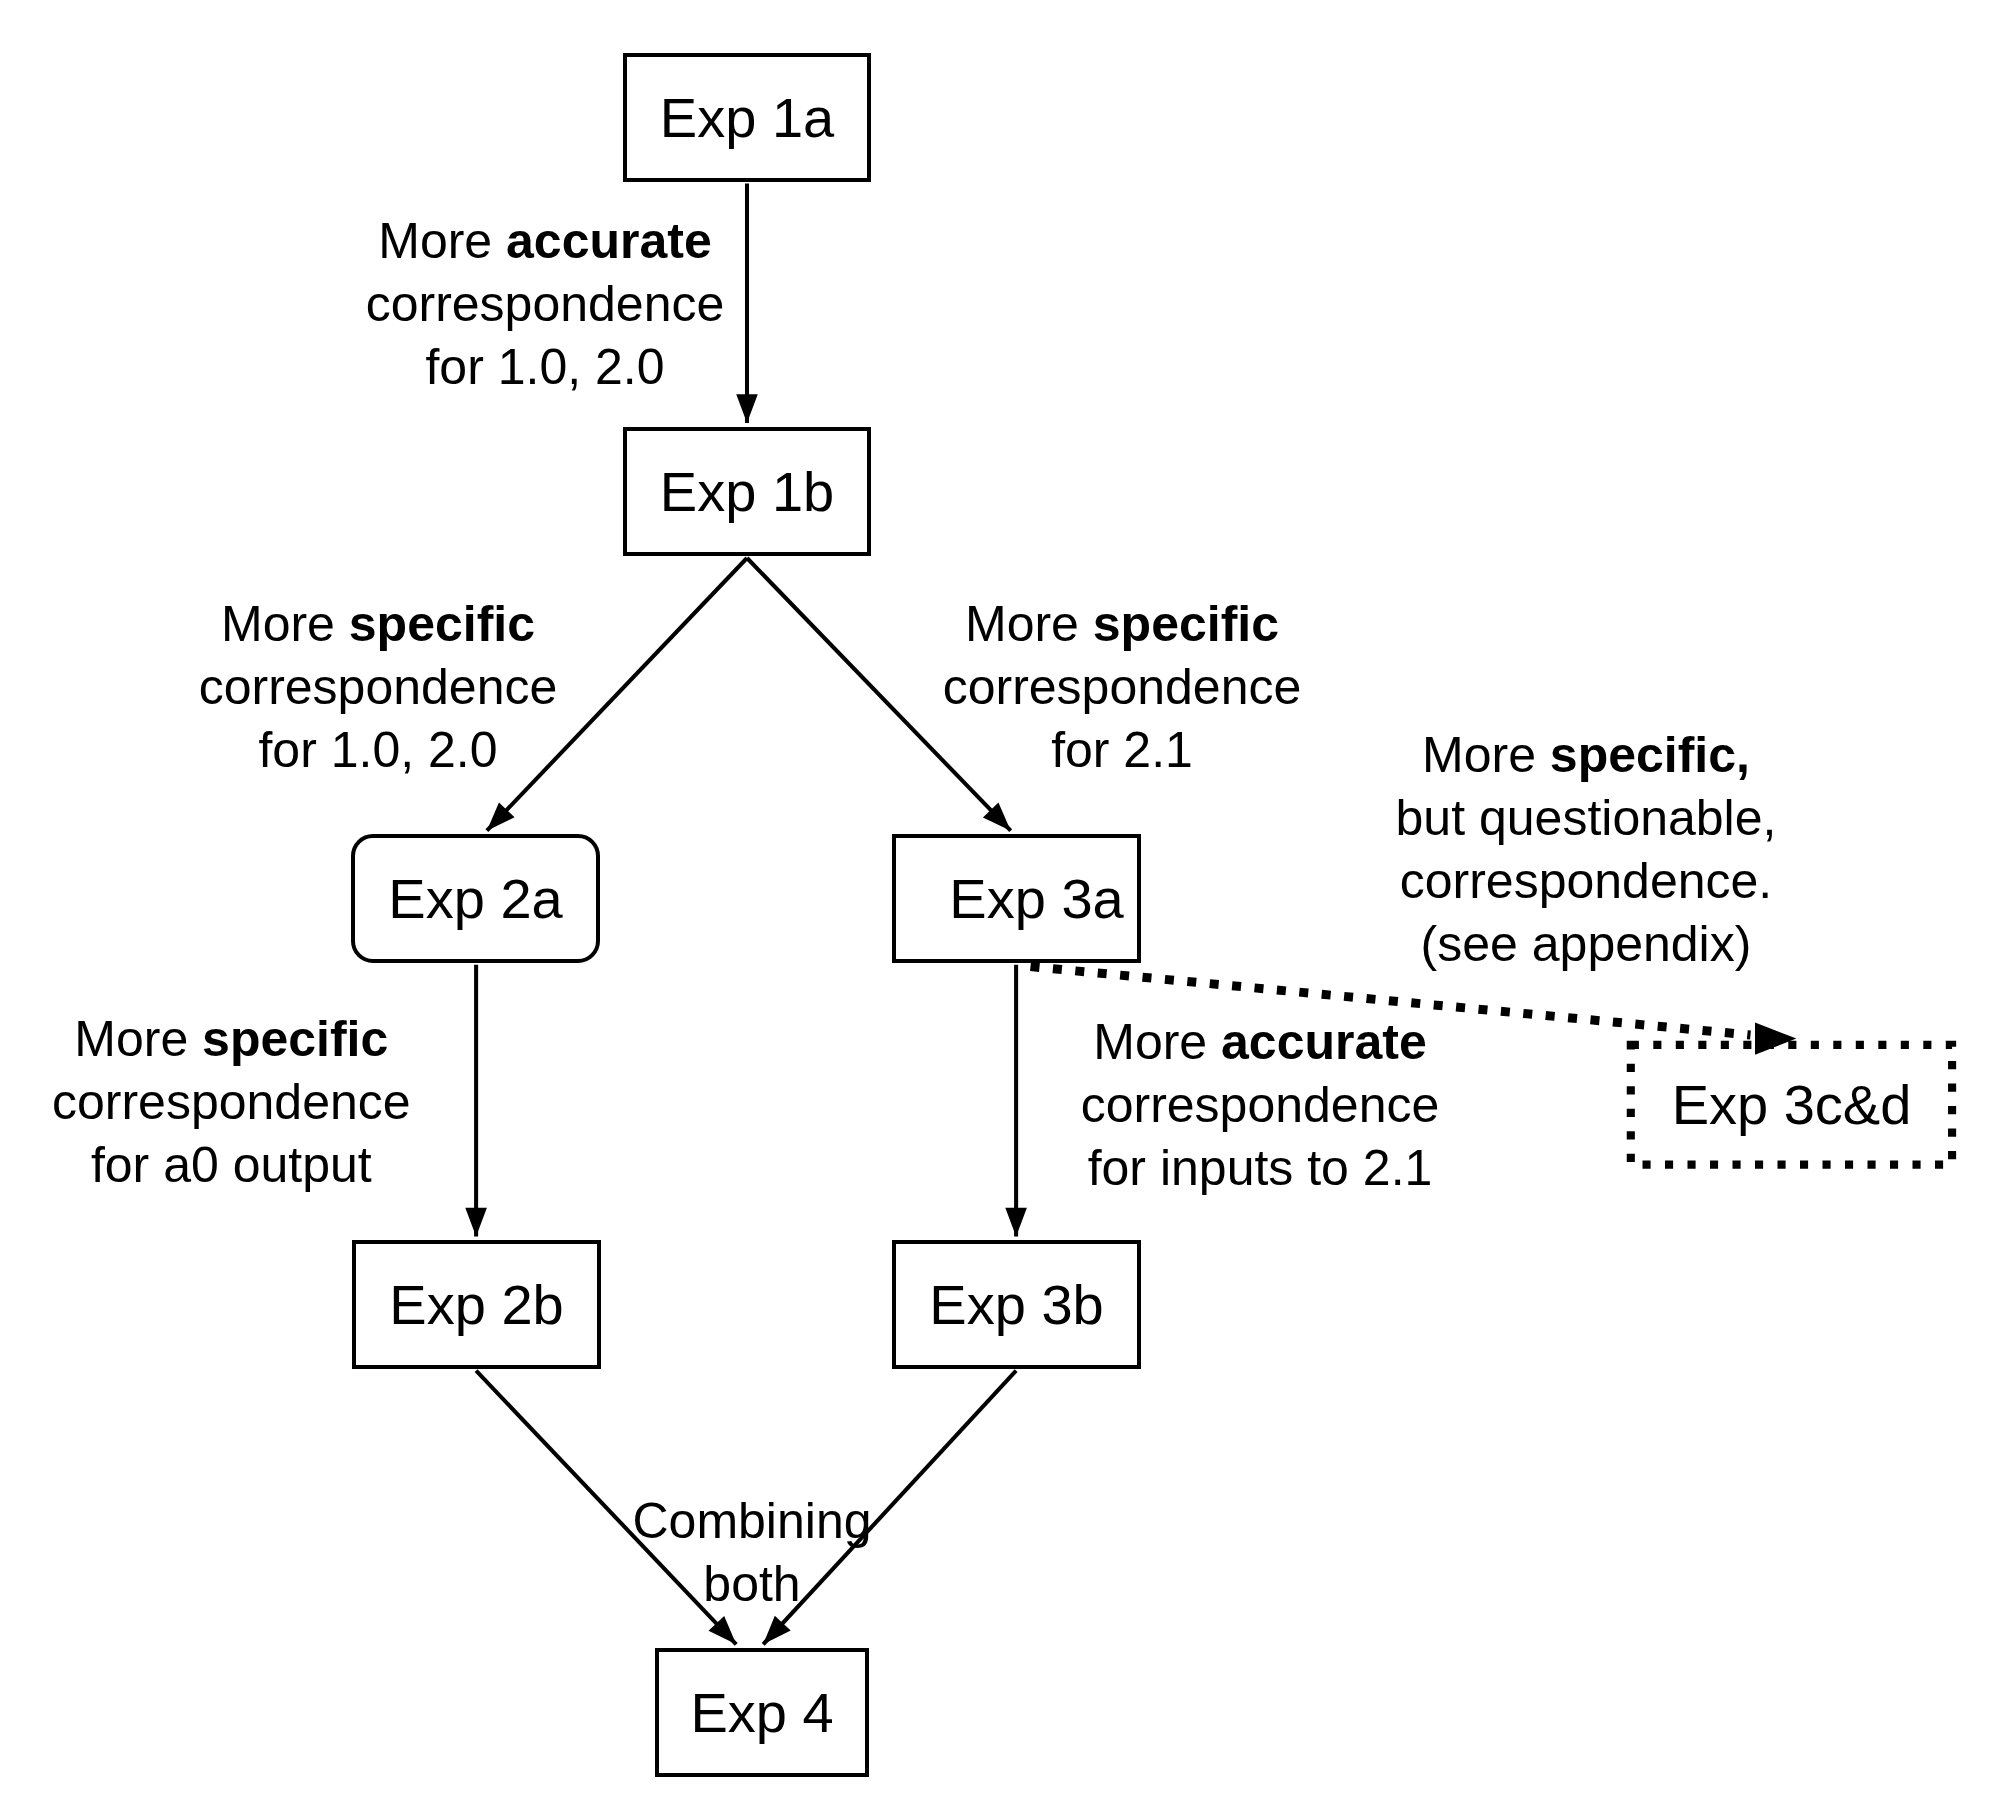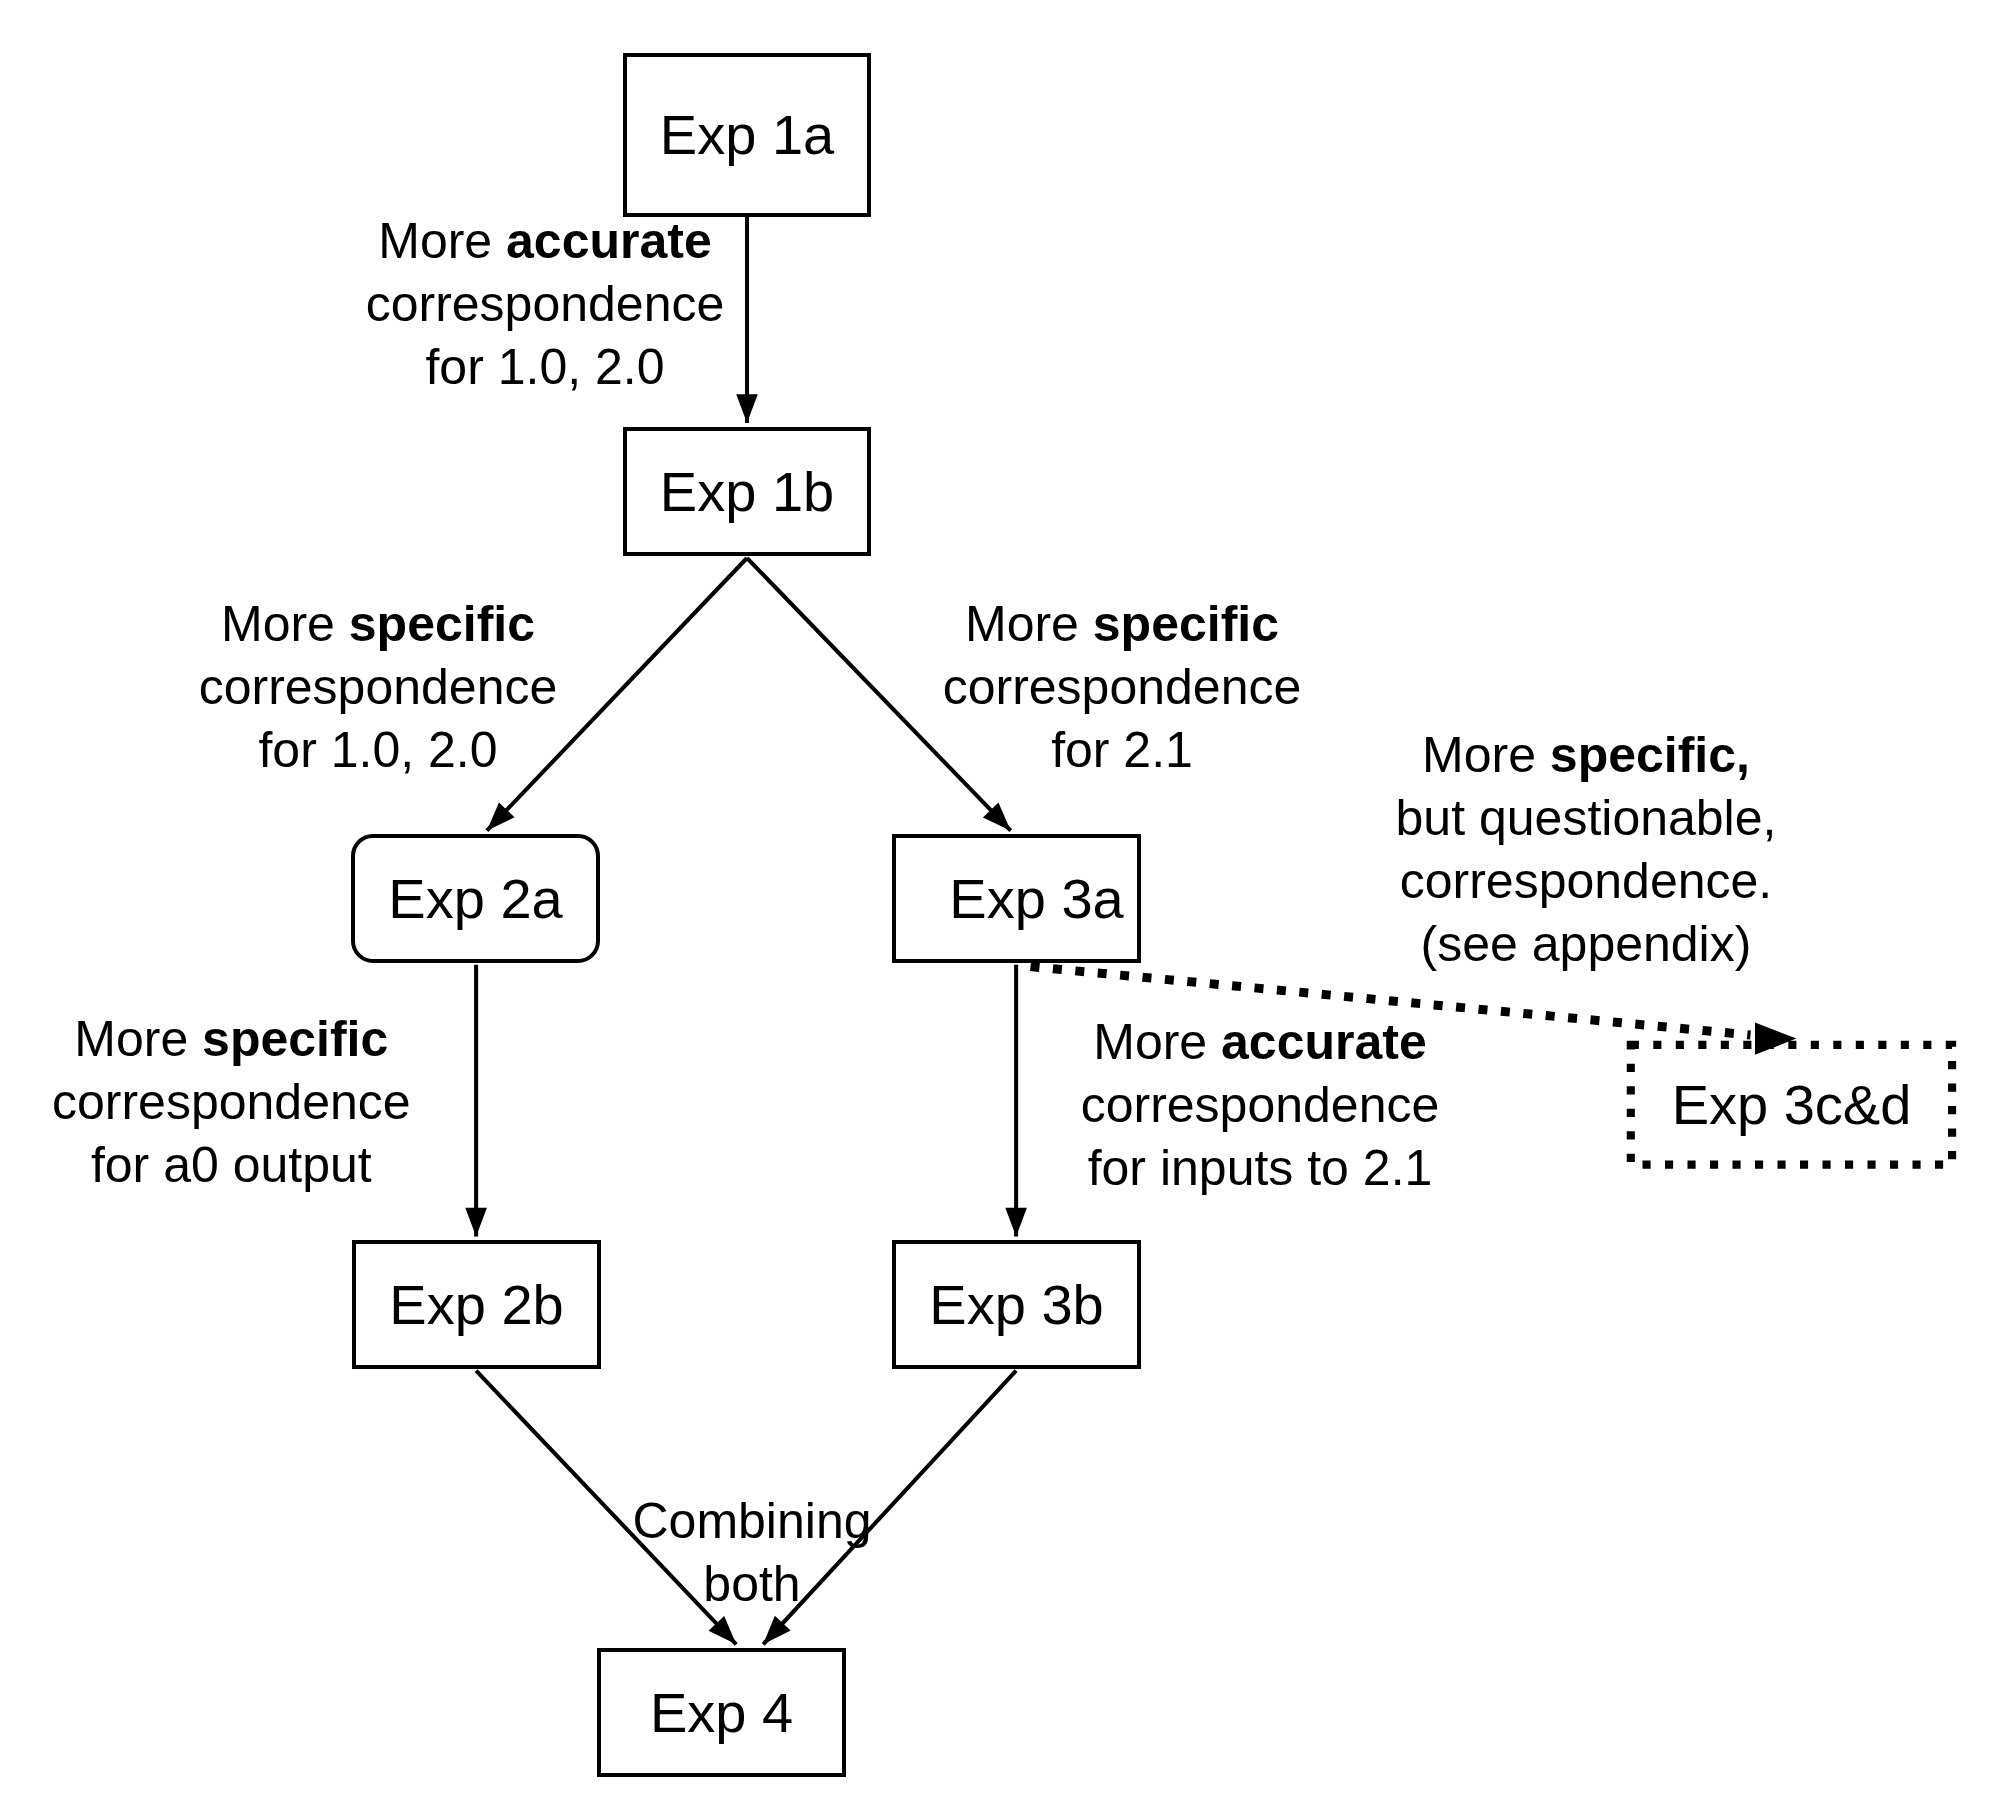--- a/index.html
+++ b/index.html
@@ -53,33 +53,33 @@
     <line x1="1129" y1="1072" x2="1129" y2="1374" stroke="#000" stroke-width="4.5" marker-end="url(#ah)"></line>
     <line x1="529" y1="1523" x2="818" y2="1827" stroke="#000" stroke-width="4.5" marker-end="url(#ah)"></line>
     <line x1="1129" y1="1523" x2="848" y2="1827" stroke="#000" stroke-width="4.5" marker-end="url(#ah)"></line>
 
     <line x1="1145" y1="1074" x2="1945" y2="1150" stroke="#000" stroke-width="10" stroke-dasharray="10 15"></line>
     <polygon points="1950,1136 1996,1154 1950,1172" fill="#000"></polygon>
 
     <rect x="1812" y="1161" width="357" height="133" fill="none" stroke="#000" stroke-width="9" stroke-dasharray="9 16"></rect>
   </svg>
 
-  <div class="node" style="left:623px;top:53px;width:248px;height:164px;">Exp 1a</div>
+  <div class="node" style="left:623px;top:53px;width:248px;height:129px;">Exp 1a</div>
 
   <div class="node" style="left:623px;top:427px;width:248px;height:129px;">Exp 1b</div>
 
   <div class="node" style="left:351px;top:834px;width:249px;height:129px;border-radius:22px;">Exp 2a</div>
 
   <div class="node" style="left:892px;top:834px;width:249px;height:129px;padding-left:40px;">Exp 3a</div>
 
   <div class="node" style="left:352px;top:1240px;width:249px;height:129px;">Exp 2b</div>
 
   <div class="node" style="left:892px;top:1240px;width:249px;height:129px;">Exp 3b</div>
 
-  <div class="node" style="left:597px;top:1648px;width:249px;height:129px;">Exp 4</div>
+  <div class="node" style="left:655px;top:1648px;width:214px;height:129px;">Exp 4</div>
 
   <div class="node dotted" style="left:1627px;top:1041px;width:329px;height:127px;">Exp 3c&amp;d</div>
 
   <div class="ann" style="left:320px;top:210px;">
     <div class="line"><span>More </span><span class="b">accurate</span></div>
     <div class="line">correspondence</div>
     <div class="line">for 1.0, 2.0</div>
   </div>
 
   <div class="ann" style="left:153px;top:593px;">

